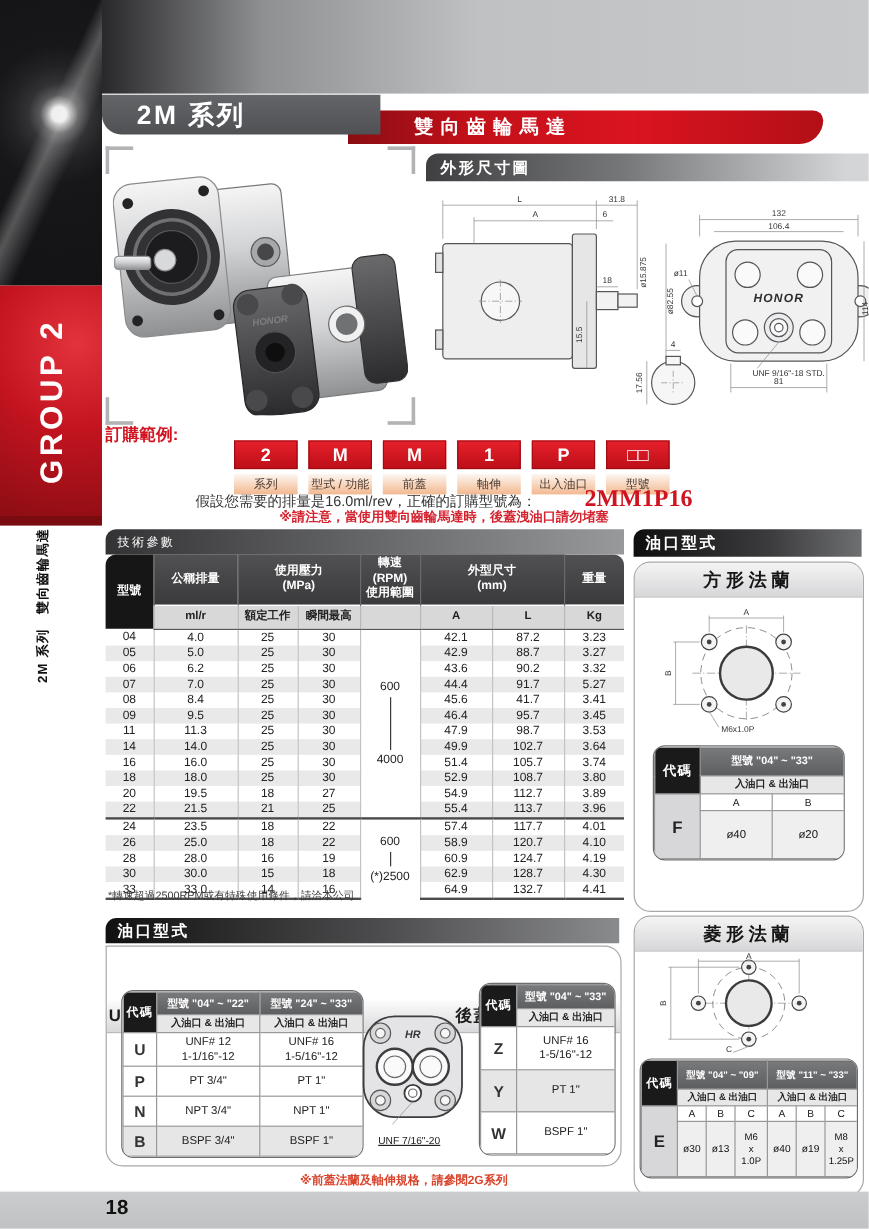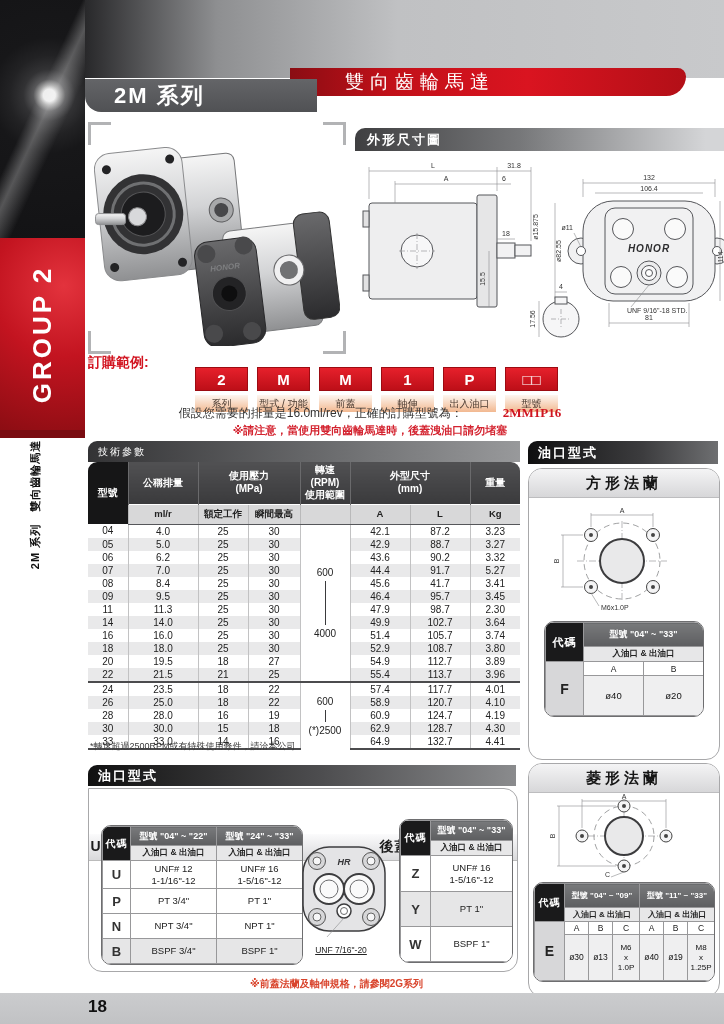--- a/index.html
+++ b/index.html
@@ -22,24 +22,24 @@
   .sb-darkred{left:0;top:430px;width:85px;height:8px;background:#7a0c11;}
   .sb-label{left:0;top:438px;width:72px;height:132px;display:flex;align-items:center;justify-content:center;}
   .sb-label span{transform:rotate(-90deg);white-space:nowrap;font-size:11px;font-weight:bold;
     color:#111;letter-spacing:1px;}
   .margin-line{left:72px;top:438px;width:1px;height:555px;background:#d6d6d8;}
   
   .bar-grey{left:85px;top:79px;width:232px;height:33px;z-index:6;
     background:linear-gradient(180deg,#646568,#505154);border-radius:0 0 0 16px;
     display:flex;align-items:center;padding-left:29px;box-sizing:border-box;
     color:#fff;font-size:22px;font-weight:bold;letter-spacing:2px;}
-  .bar-red{left:290px;top:68px;width:396px;height:28px;z-index:5;
+  .bar-red{left:290px;top:92px;width:396px;height:28px;z-index:5;
     background:linear-gradient(90deg,#8a0d13,#c11019 25%,#da1420 60%,#b30f17);
     border-radius:0 10px 24px 0;display:flex;align-items:center;padding-left:55px;
-    box-sizing:border-box;color:#fff;font-size:19px;font-weight:normal;letter-spacing:6px;}
+    box-sizing:border-box;color:#fff;font-size:16px;font-weight:bold;letter-spacing:6px;}
   
   .photo-area{left:88px;top:122px;width:258px;height:232px;z-index:6;}
   .bracket{position:absolute;width:20px;height:20px;border:3px solid #b2b3b5;}
   .br-tl{left:0;top:0;border-right:none;border-bottom:none;}
   .br-tr{right:0;top:0;border-left:none;border-bottom:none;}
   .br-bl{left:0;bottom:0;border-right:none;border-top:none;}
   .br-br{right:0;bottom:0;border-left:none;border-top:none;}
   
   .dim-panel{left:355px;top:128px;width:369px;height:220px;z-index:6;}
   .panel-title{height:23px;color:#fff;font-size:13px;font-weight:bold;letter-spacing:2px;
@@ -51,21 +51,21 @@
   
   .order-label{left:88px;top:354px;color:#d21420;font-weight:bold;font-size:14px;}
   .order-boxes{left:195px;top:367px;width:366px;display:flex;gap:9px;}
   .order-item{width:53px;}
   .obox{height:24px;background:linear-gradient(180deg,#e8212c,#bb0e17);color:#fff;font-weight:bold;
     font-size:15px;display:flex;align-items:center;justify-content:center;
     box-shadow:inset 0 0 0 1px #9c0b12;}
   .olabel{margin-top:4px;height:17px;background:linear-gradient(180deg,#fdf6f0,#f2b890);
     color:#4a3a30;font-size:10px;display:flex;align-items:center;justify-content:center;white-space:nowrap;}
   .order-note{left:130px;top:405px;width:480px;text-align:center;font-size:12px;color:#333;}
-  .order-note b{font-family:"Liberation Serif","DejaVu Serif",serif;color:#cf1420;font-size:13px;margin-left:40px;}
+  .order-note b{font-family:"Liberation Serif","DejaVu Serif",serif;color:#cf1420;font-size:20px;margin-left:40px;}
   .order-warn{left:130px;top:423px;width:480px;text-align:center;color:#d42430;
     font-size:11px;font-weight:bold;}
   
   .specs-header{left:88px;top:441px;width:432px;height:21px;
     background:linear-gradient(90deg,#333335,#6f7072 60%,#98999b);border-radius:9px 0 0 0;
     color:#fff;font-size:10px;font-weight:normal;letter-spacing:2px;display:flex;align-items:center;
     padding-left:10px;box-sizing:border-box;}
   .specs-table{left:88px;top:462px;width:432px;border-collapse:collapse;table-layout:fixed;}
   .specs-table th{white-space:pre-line;padding:2px;line-height:1.25;font-size:10px;font-weight:bold;
     background:linear-gradient(180deg,#515153,#3a3a3c);color:#fff;border-left:1px solid #6a6a6c;}
@@ -417,21 +417,21 @@
         <td>95.7</td>
         <td>3.45</td>
       </tr>
       <tr>
         <td>11</td>
         <td>11.3</td>
         <td>25</td>
         <td>30</td>
         <td>47.9</td>
         <td>98.7</td>
-        <td>2.30</td>
+        <td>3.53</td>
       </tr>
       <tr class="alt">
         <td>14</td>
         <td>14.0</td>
         <td>25</td>
         <td>30</td>
         <td>49.9</td>
         <td>102.7</td>
         <td>3.64</td>
       </tr>

